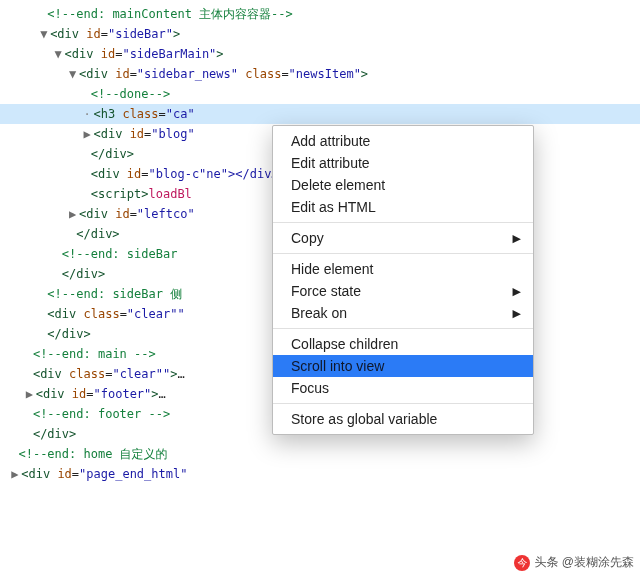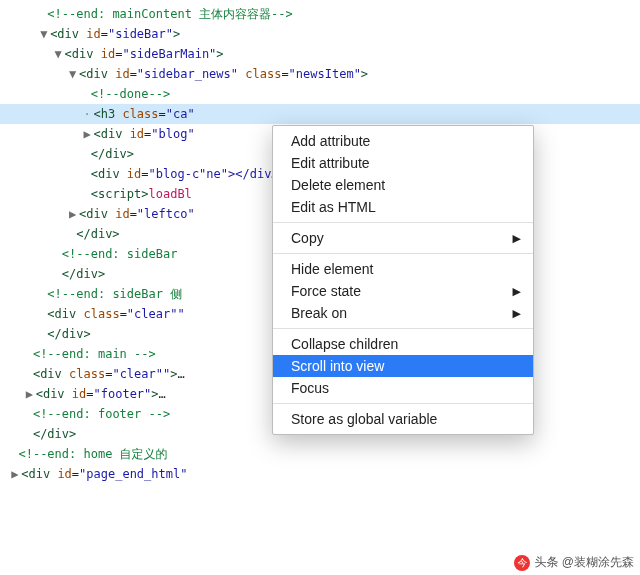--- a/index.html
+++ b/index.html
@@ -9,21 +9,21 @@
 .row.sel { background:#cfe8fc; }
 .tri { display:inline-block; width:10px; color:#6e6e6e; cursor:pointer; }
 .dot { display:inline-block; width:10px; color:#888; }
 .tag { color:#14532d; }
 .attr { color:#994500; }
 .val { color:#1a1aa6; }
 .cmt { color:#15803d; }
 .txt { color:#be185d; }
 .menu { position:absolute; left:272px; top:125px; width:262px; background:#fff; border:1px solid #bcbcbc; border-radius:2px; box-shadow:0 8px 24px rgba(0,0,0,.25); font-family:-apple-system,"Helvetica Neue",Arial,sans-serif; font-size:14px; color:#222; padding:4px 0; }
 .mi { padding:3px 18px; position:relative; cursor:default; }
-.mi.hl { background:#2b7bf6; color:#ffffff; }
+.mi.hl { background:#2b7bf6; color:#0f172a; }
 .sep { height:1px; background:#e0e0e0; margin:4px 0; }
 .arrow { position:absolute; right:12px; top:5px; font-size:11px; color:#222; }
 .wm { position:absolute; right:6px; bottom:4px; font-family:-apple-system,sans-serif; font-size:12px; color:#555; display:flex; align-items:center; gap:4px; }
 .wm-ico { width:16px; height:16px; border-radius:50%; background:#e33; display:flex; align-items:center; justify-content:center; color:#fff; font-size:10px; }
 </style>
 </head>
 <body>
 
 <div class="tree" id="tree">
     <div class="row">      <span class="cmt">&lt;!--end: mainContent 主体内容容器--&gt;</span></div>

